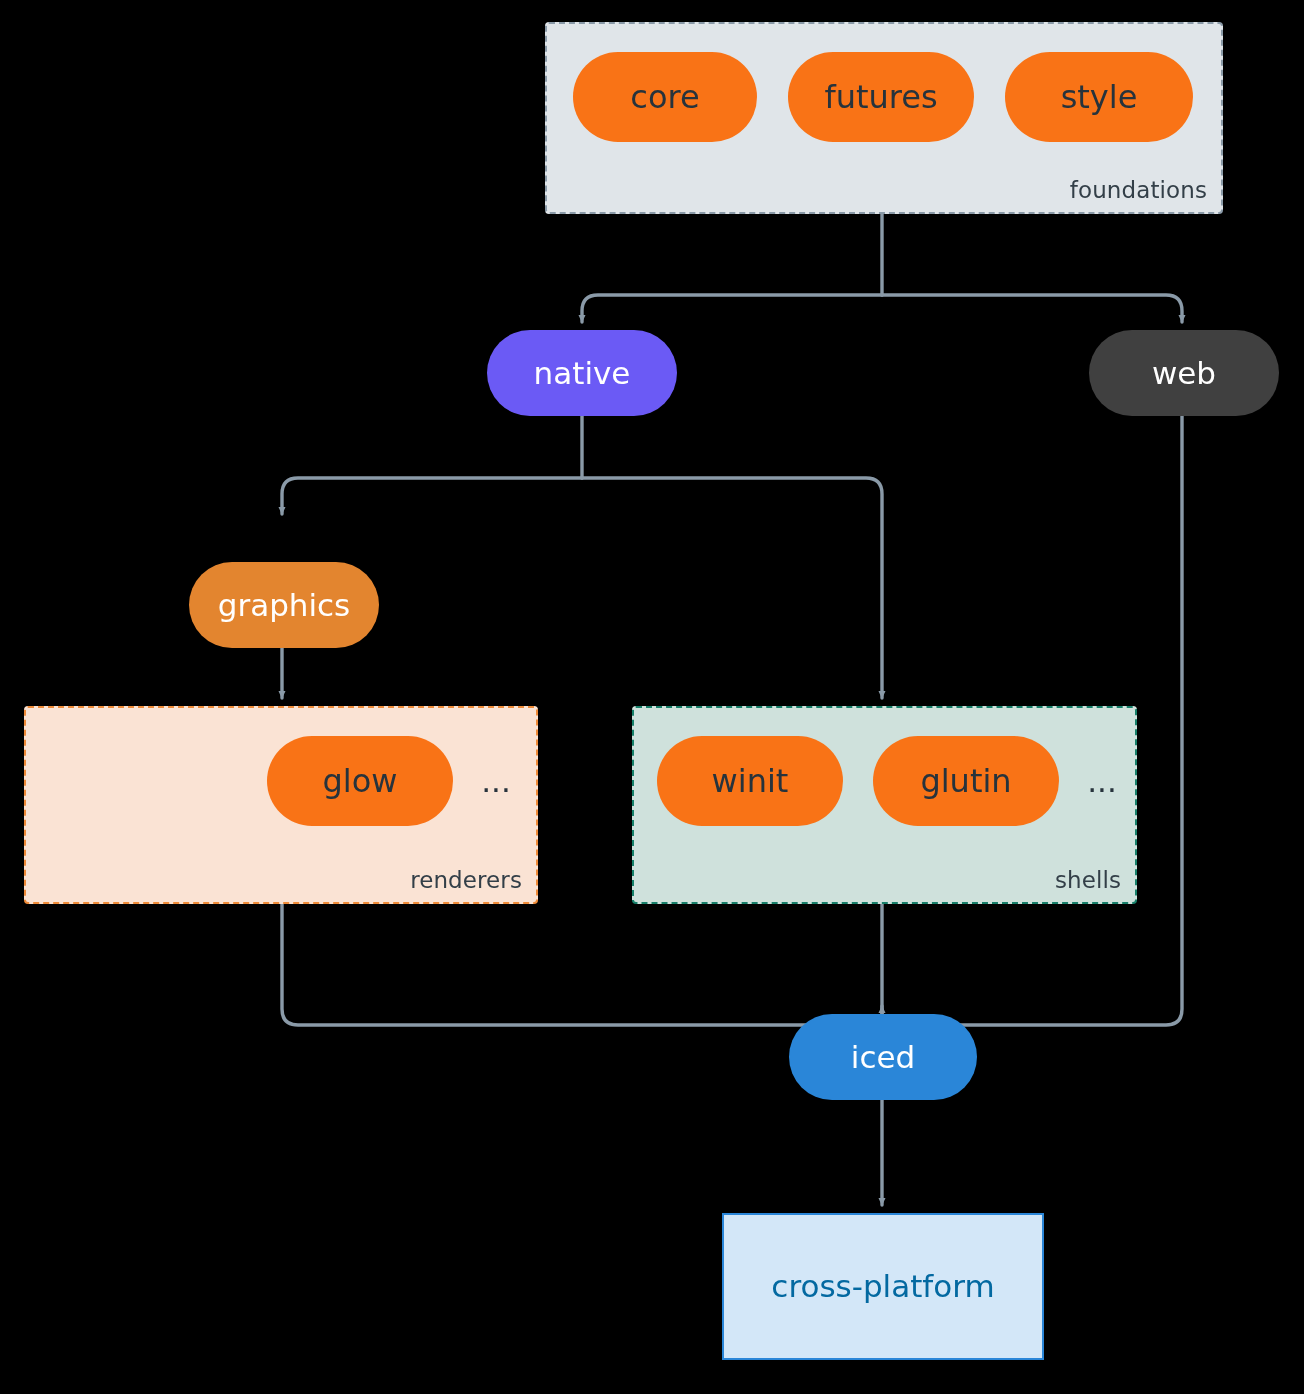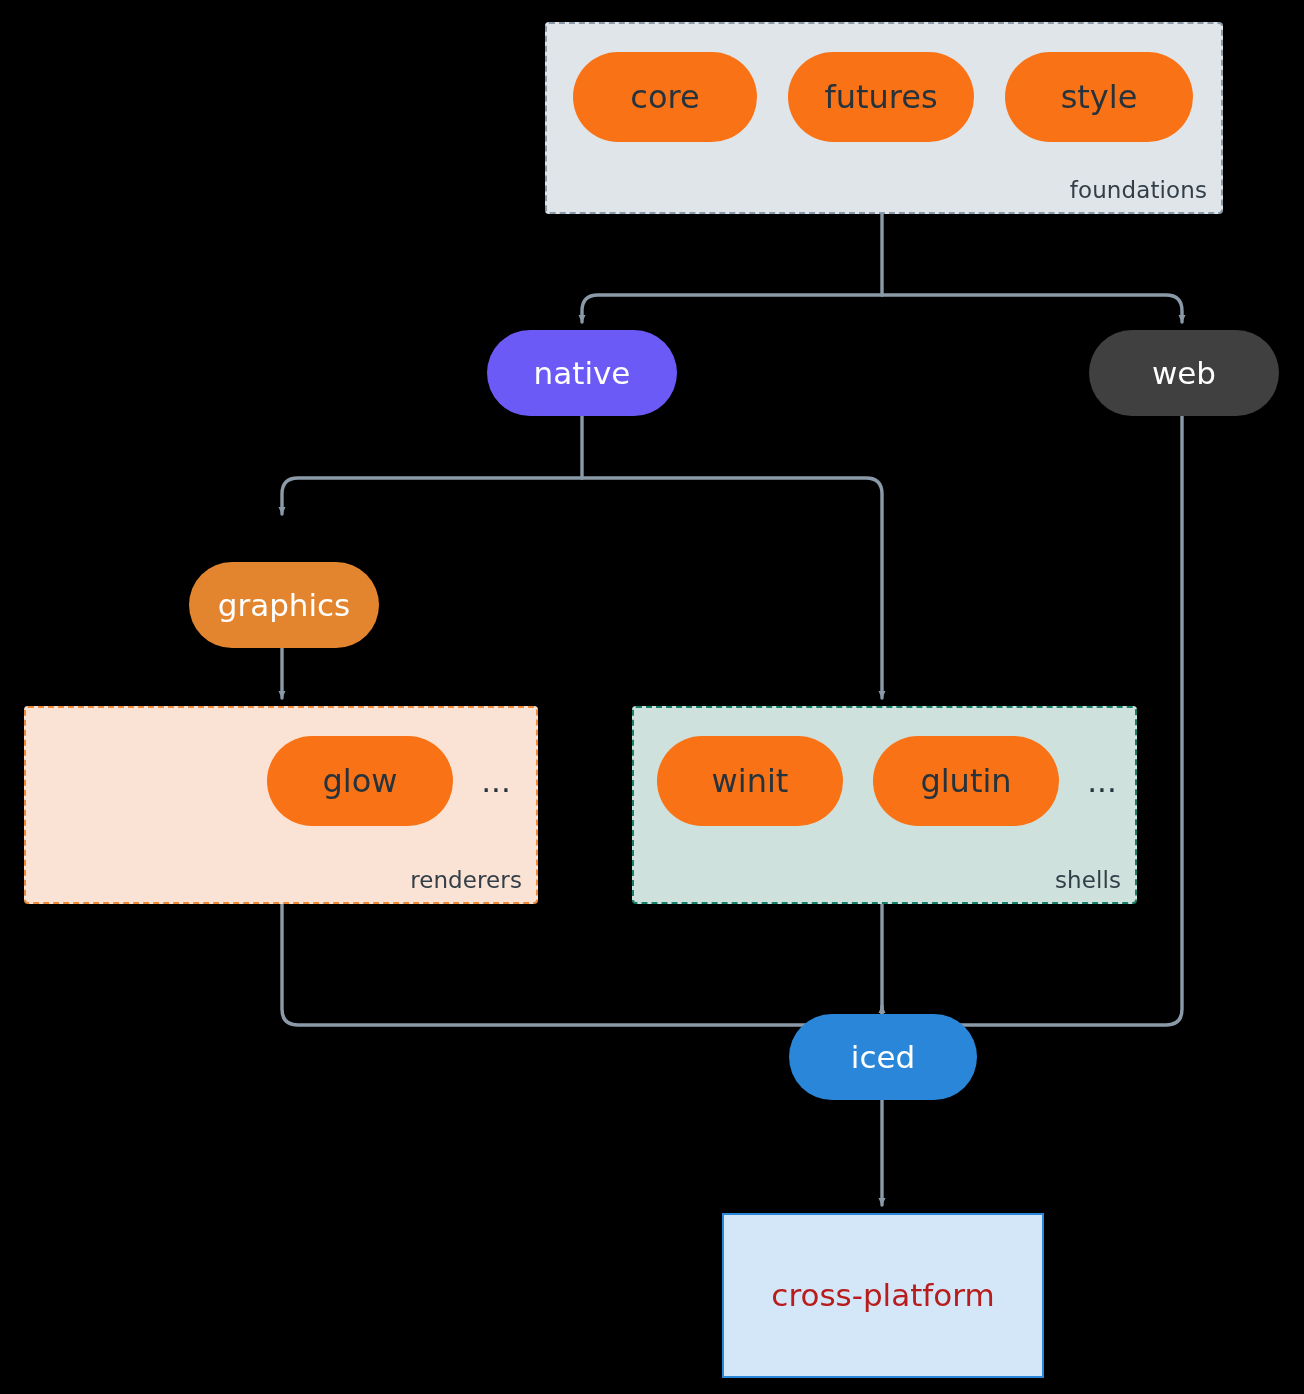--- a/index.html
+++ b/index.html
@@ -115,29 +115,29 @@
   }
   #node-native   { left: 487px;  top: 330px; width: 190px; height: 86px; background: #6b5af5; }
   #node-web      { left: 1089px; top: 330px; width: 190px; height: 86px; background: #404040; }
   #node-graphics { left: 189px;  top: 522px; width: 190px; height: 86px; background: #e3852f; margin-top: 40px; }
   #node-iced     { left: 789px;  top: 1014px;width: 188px; height: 86px; background: #2a86d8; }
 
   
   #node-application {
     position: absolute;
     left: 722px; top: 1213px;
-    width: 322px; height: 165px;
+    width: 322px; height: 147px;
     box-sizing: border-box;
     background: #d3e7f8;
     border: 2px solid #2a86d8;
     display: flex;
     flex-direction: column;
     align-items: center;
     justify-content: center;
-    color: #b91c1c;
+    color: #0369a1;
     font-size: 31px;
     line-height: 1.45;
     text-align: center;
   }
 </style>
 </head>
 <body>
 
 <div id="diagram">
 

